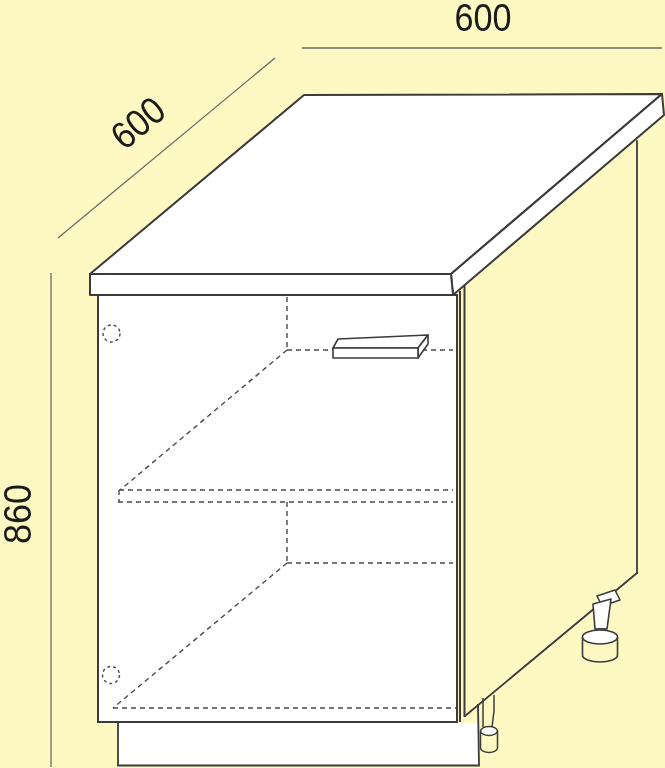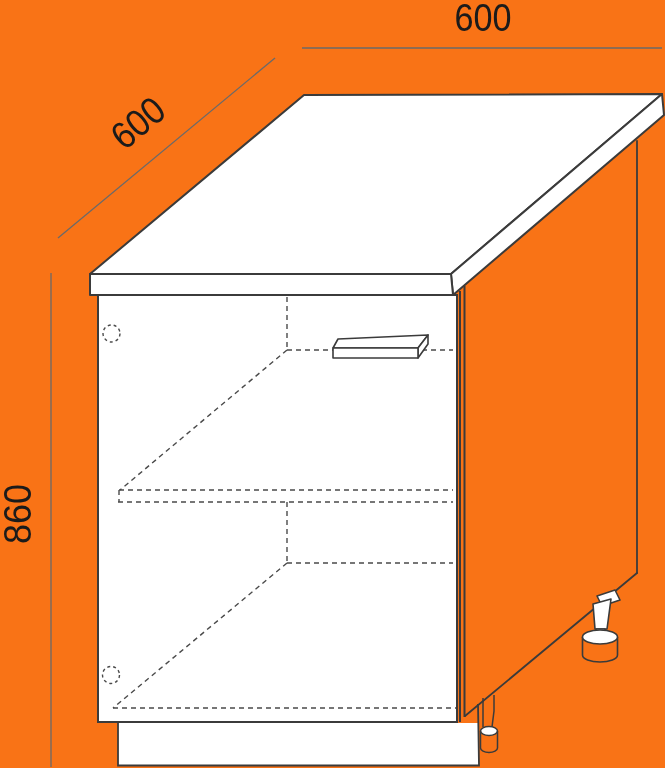--- a/index.html
+++ b/index.html
@@ -1,16 +1,16 @@
 <!DOCTYPE html>
 <html><head>
 <meta charset="utf-8">
 <style>
   html,body{margin:0;padding:0;background:#ffffff;}
-  .stage{position:relative;width:665px;height:768px;background:#f97316;overflow:hidden;
+  .stage{position:relative;width:665px;height:768px;background:#fef9c3;overflow:hidden;
          font-family:"Liberation Sans",sans-serif;}
   svg{display:block;}
   text{font-family:"Liberation Sans",sans-serif;fill:#1b1b1b;}
 </style>
 </head>
 <body>
 
 <div class="stage">
 <svg width="665" height="768" viewBox="0 0 665 768">
 

